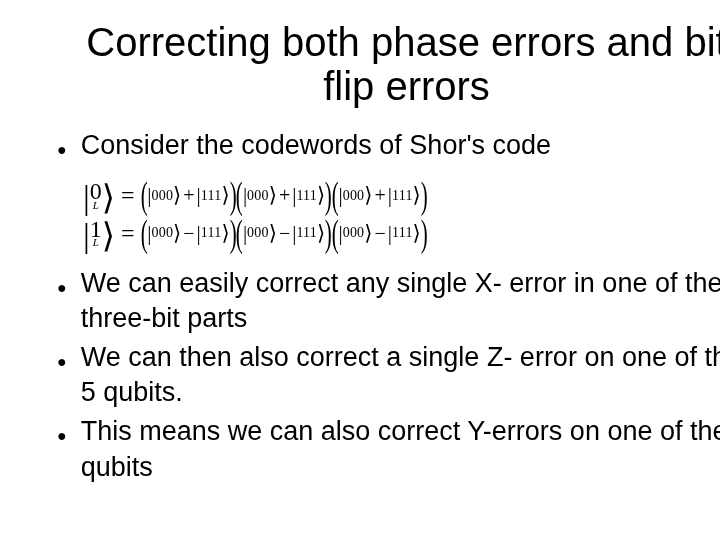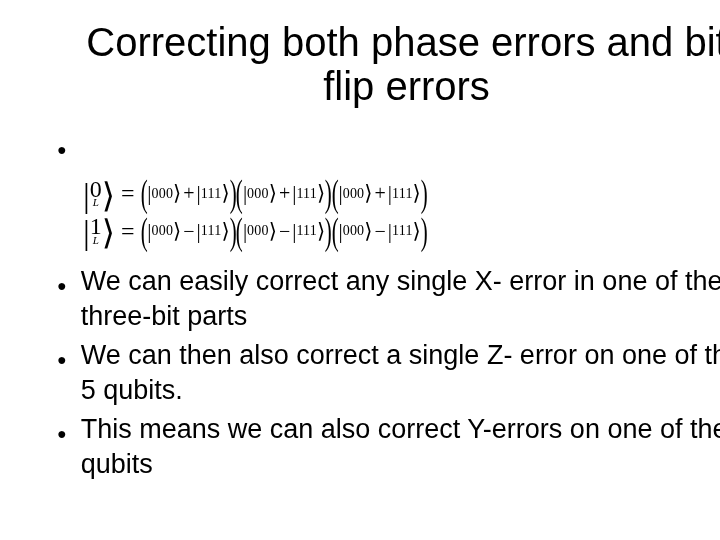--- a/index.html
+++ b/index.html
@@ -95,20 +95,21 @@
 </head>
 <body>
 
 <div class="slide">
 
   <h1>Correcting both phase errors and bit flip errors</h1>
 
   <ul>
     <li class="top">
       <span class="bullet">●</span>
+      <span>Consider the codewords of Shor's code</span>
     </li>
   </ul>
 
   <div class="eqblock">
 
     <div class="eq">
       <span class="ket">
         <span class="bigbar">|</span>
         <span class="lbl">
           <span class="main">0</span>

